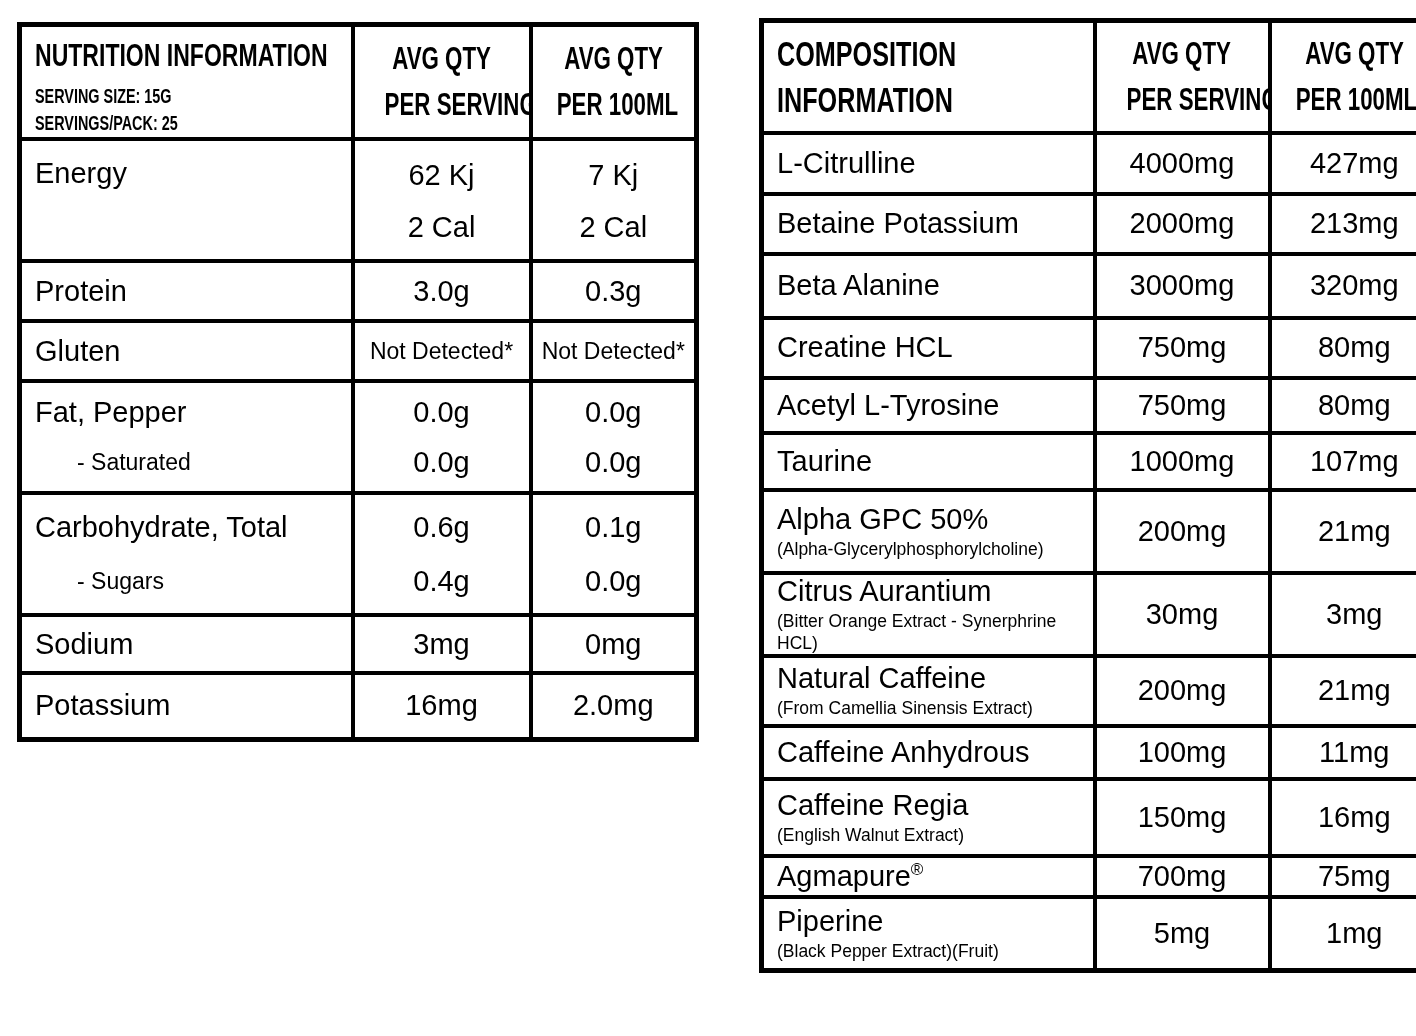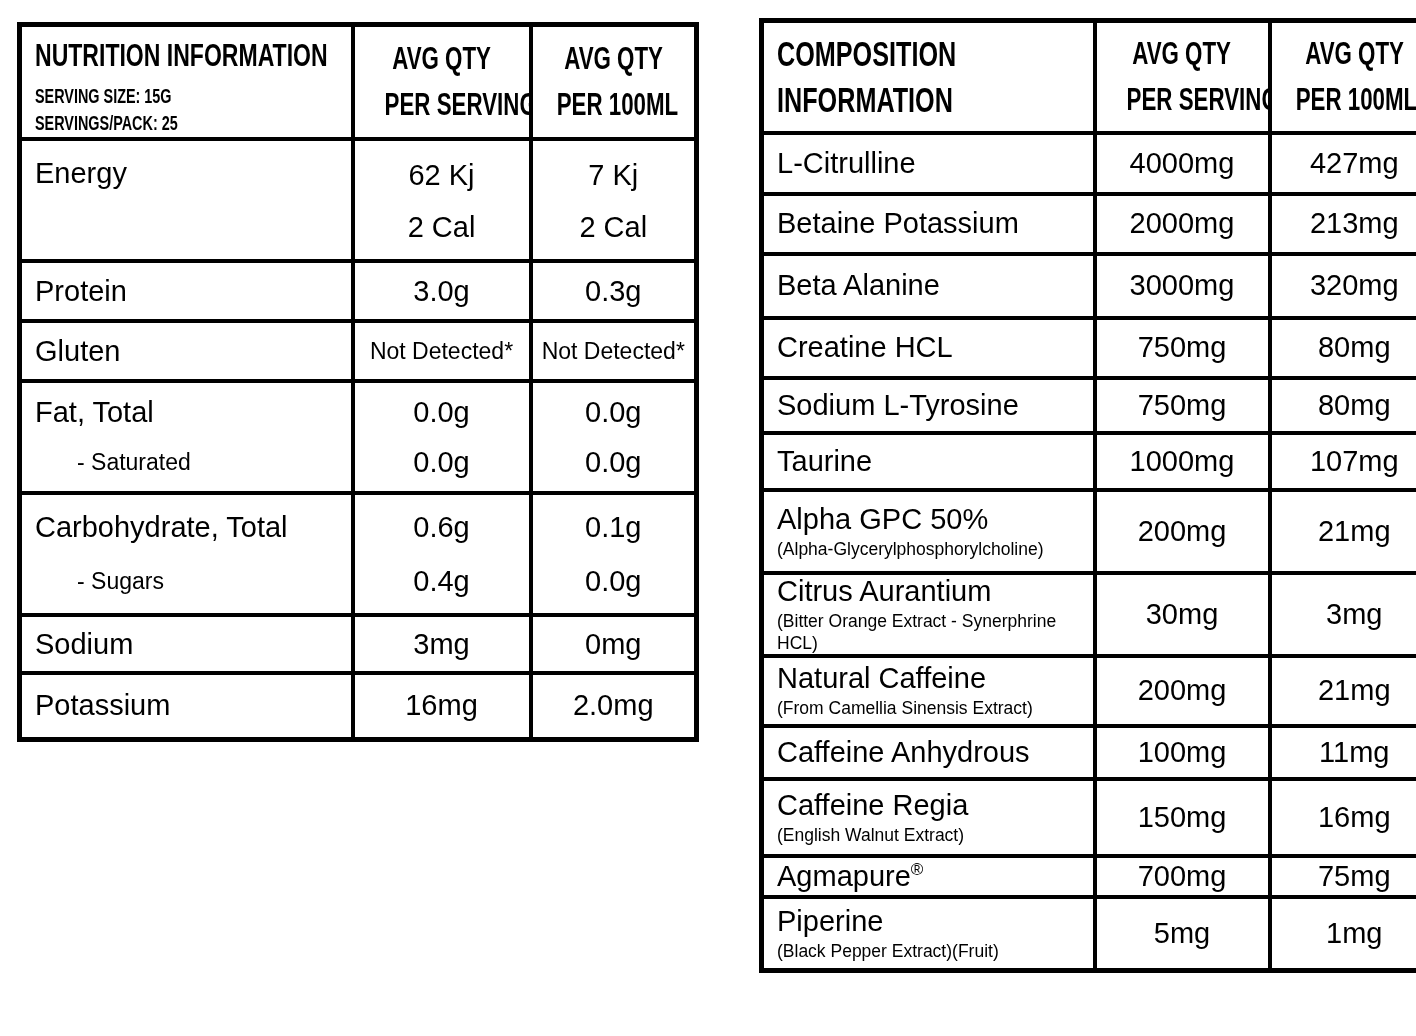--- a/index.html
+++ b/index.html
@@ -113,21 +113,21 @@
   </tr>
 
   <tr style="height:60px;">
     <td class="label-cell">Gluten</td>
     <td class="value-cell small-val">Not Detected*</td>
     <td class="value-cell small-val">Not Detected*</td>
   </tr>
 
   <tr style="height:112px;">
     <td class="label-cell line2">
-      <div>Fat, Total</div>
+      <div>Fat, Pepper</div>
       <div class="sub-line">- Saturated</div>
     </td>
     <td class="value-cell line2">
       <div>0.0g</div>
       <div>0.0g</div>
     </td>
     <td class="value-cell line2">
       <div>0.0g</div>
       <div>0.0g</div>
     </td>
@@ -203,21 +203,21 @@
   </tr>
 
   <tr style="height:60px;">
     <td class="label-cell">Creatine HCL</td>
     <td class="value-cell">750mg</td>
     <td class="value-cell">80mg</td>
   </tr>
 
 
   <tr style="height:55px;">
-    <td class="label-cell">Sodium L-Tyrosine</td>
+    <td class="label-cell">Acetyl L-Tyrosine</td>
     <td class="value-cell">750mg</td>
     <td class="value-cell">80mg</td>
   </tr>
 
   <tr style="height:57px;">
     <td class="label-cell">Taurine</td>
     <td class="value-cell">1000mg</td>
     <td class="value-cell">107mg</td>
   </tr>
 

